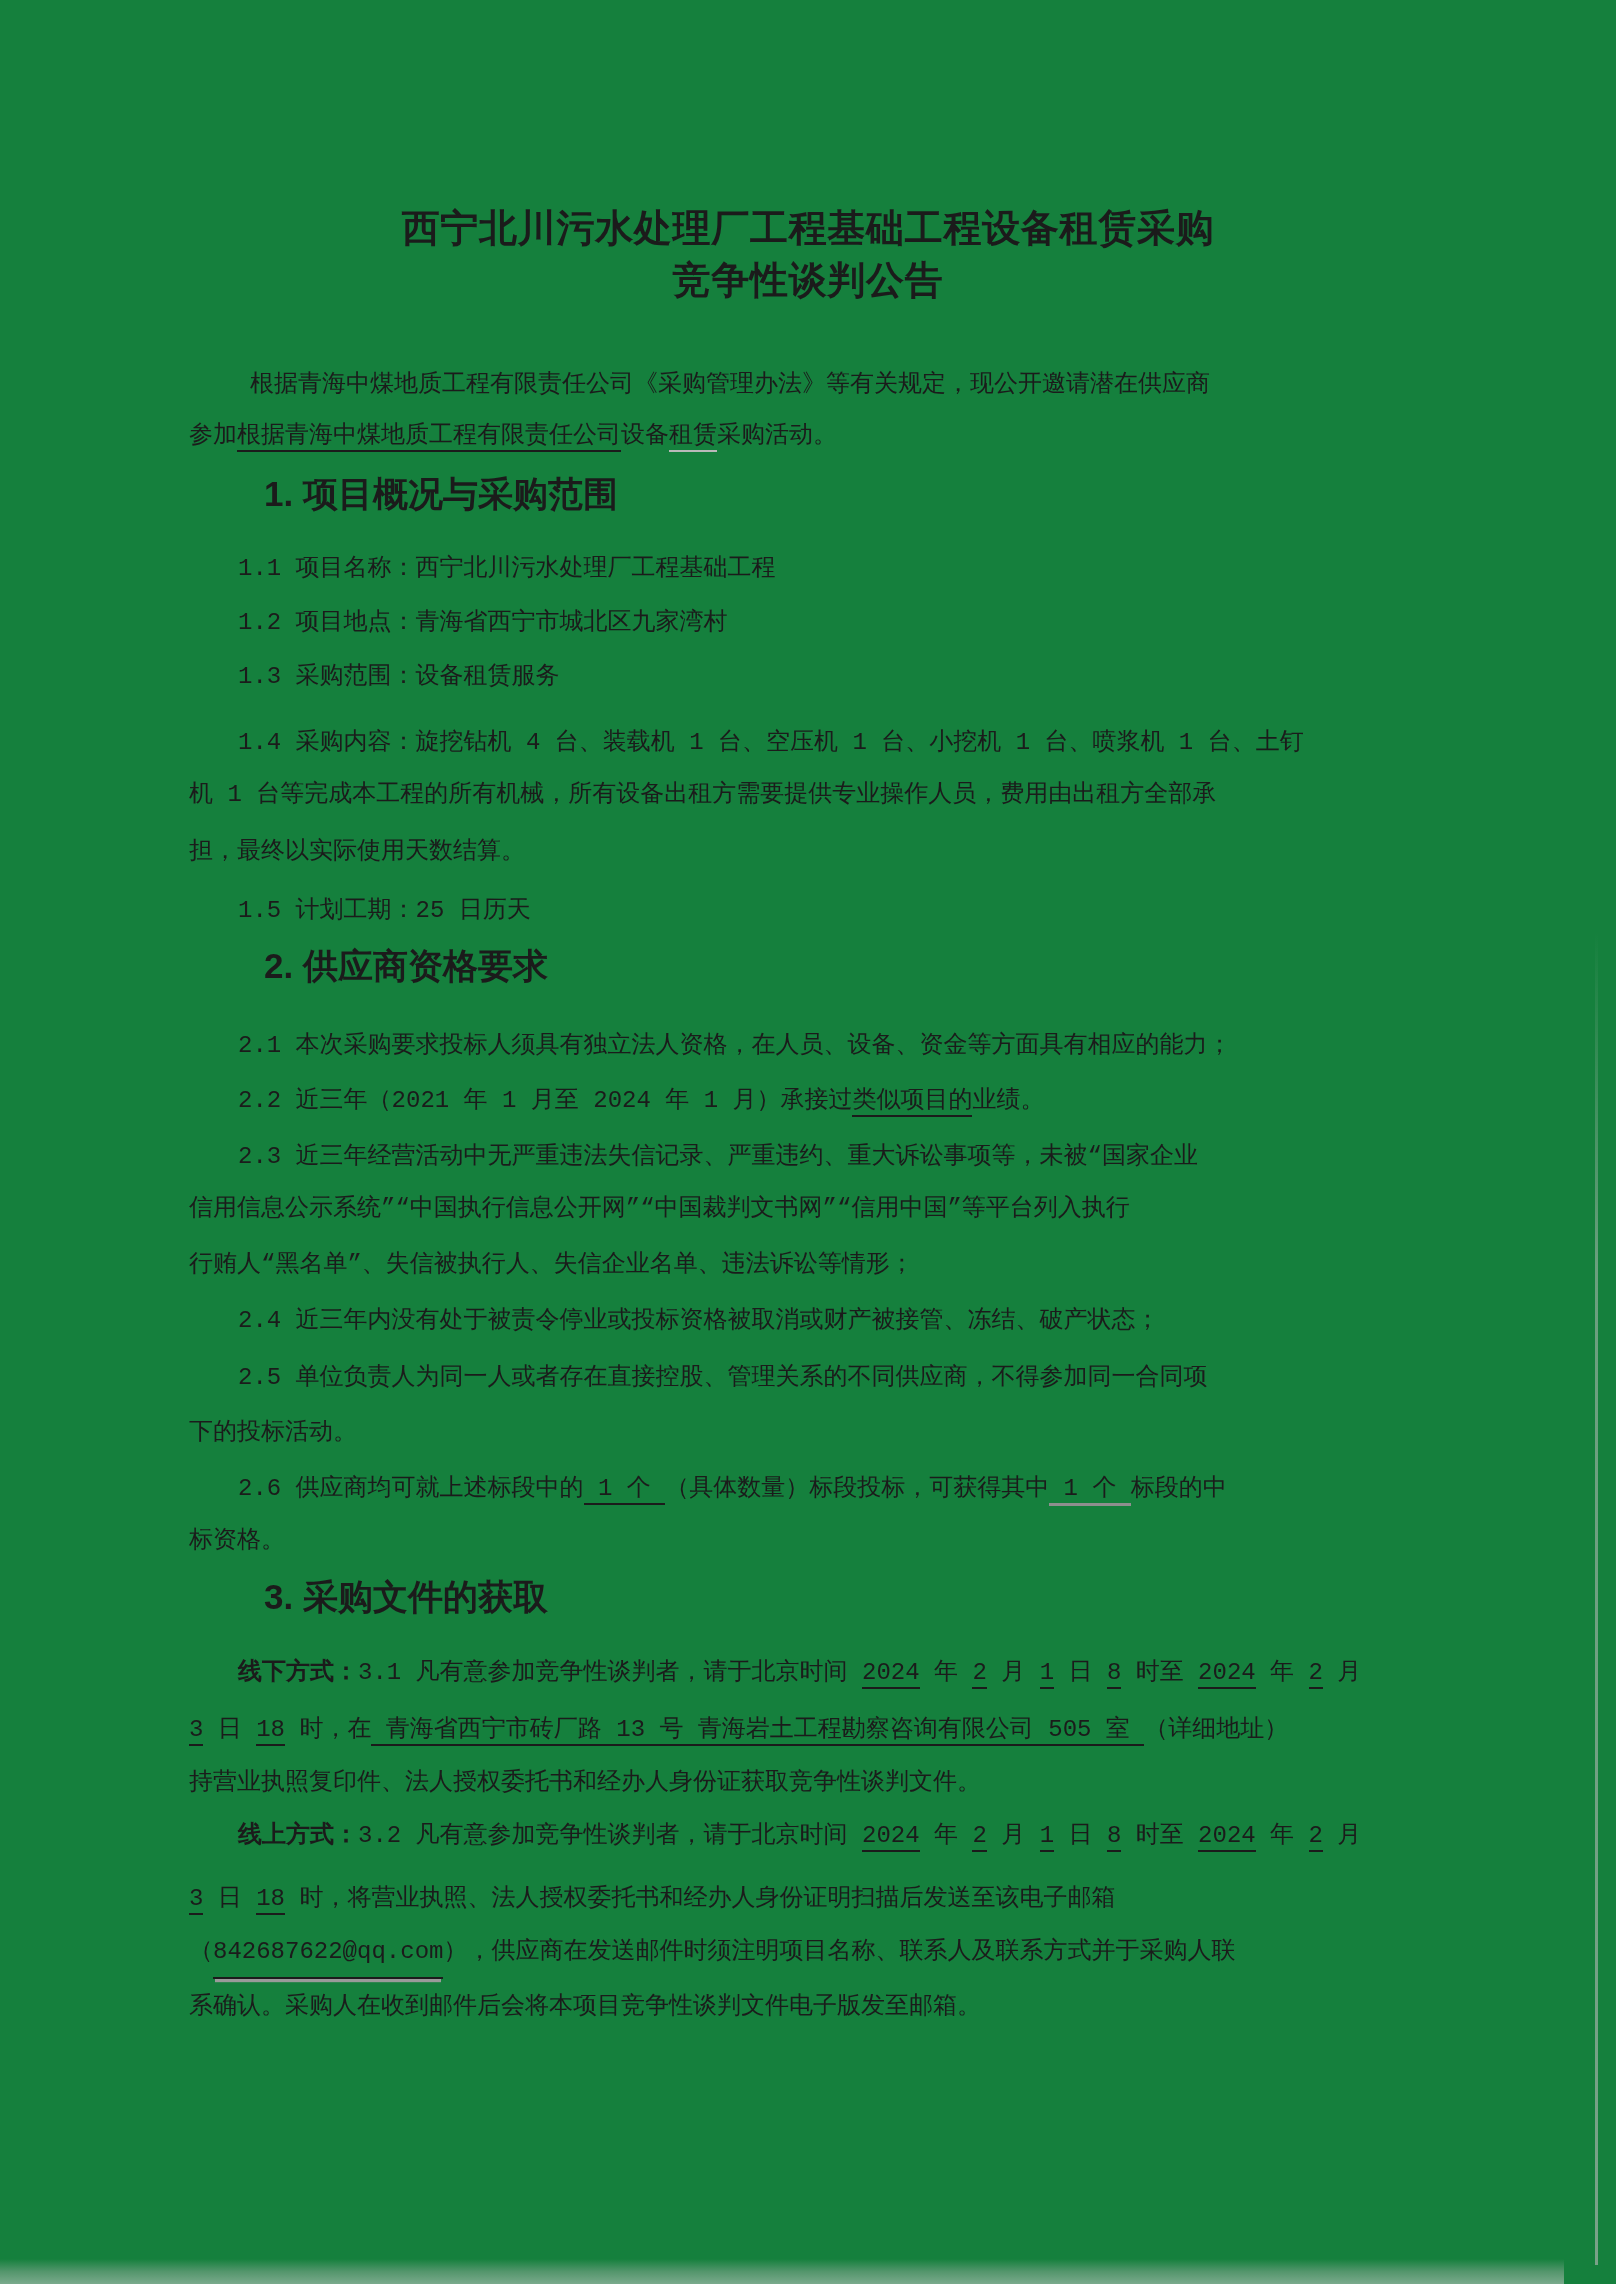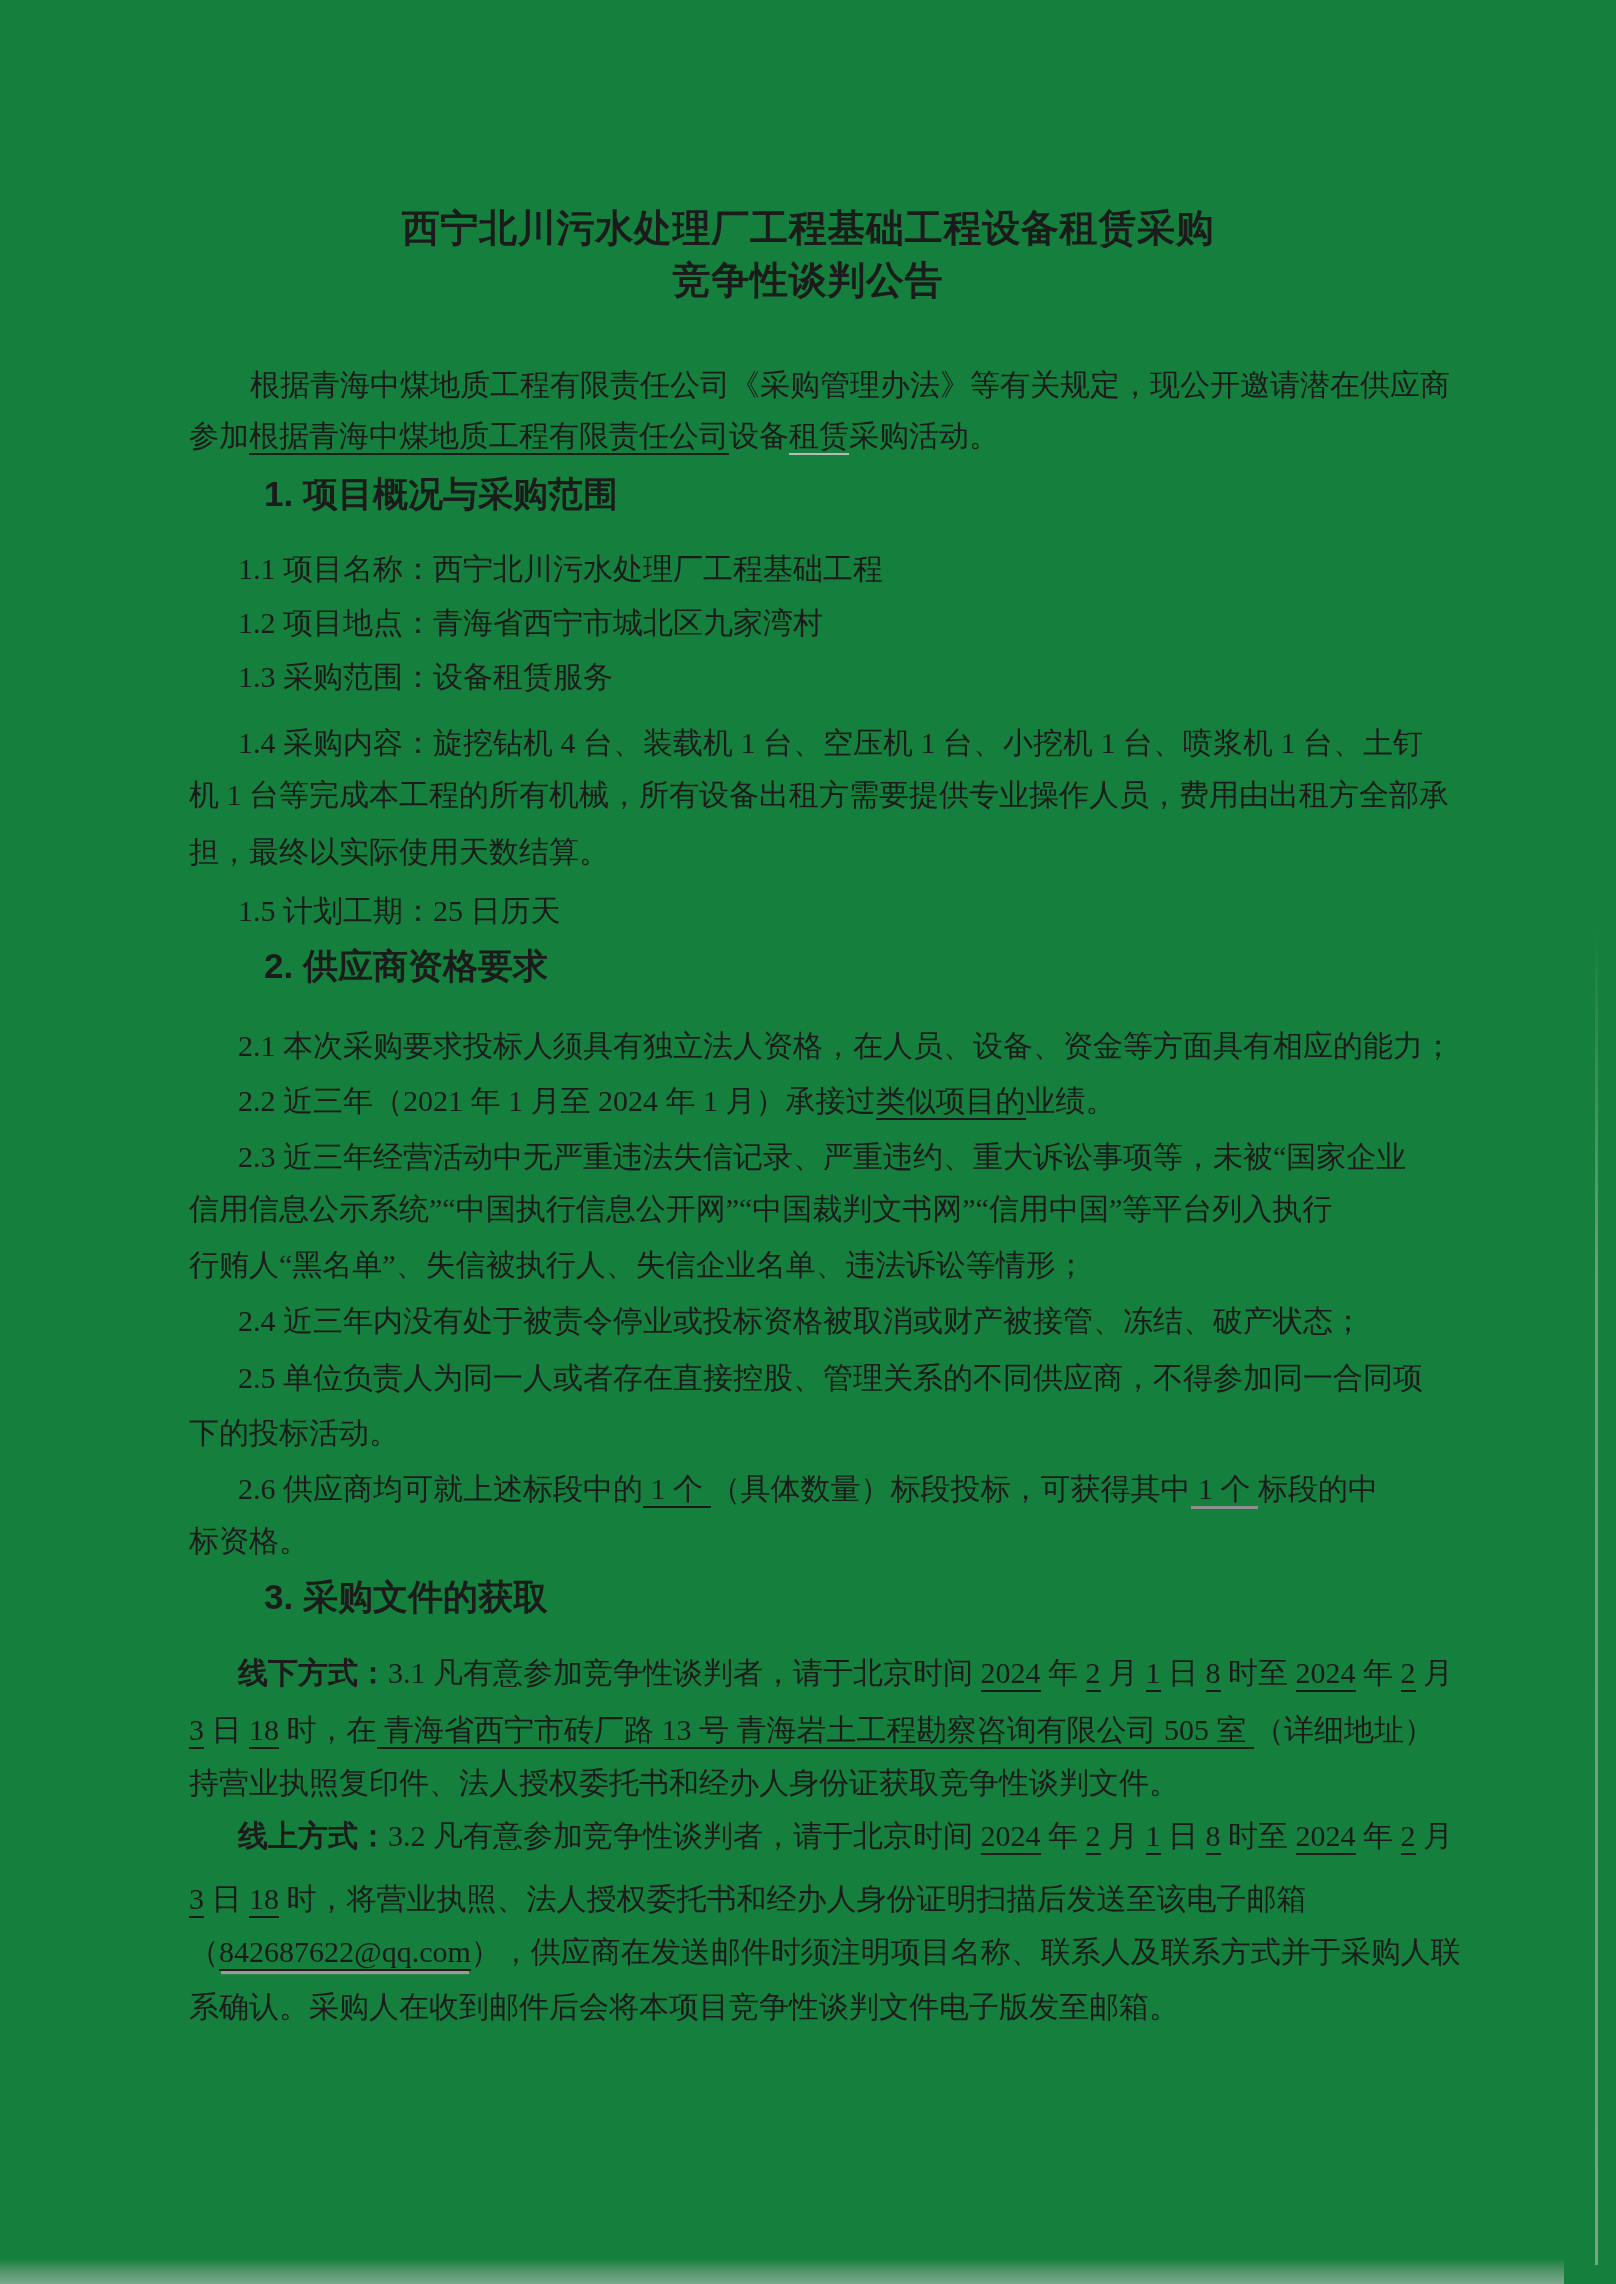--- a/index.html
+++ b/index.html
@@ -21,38 +21,39 @@
     font-family:"Liberation Sans", sans-serif;
     font-weight:700;
     font-size:38px;
     line-height:42px;
     letter-spacing:0.7px;
   }
   .ln{
     position:absolute;
     margin:0;
     white-space:pre;
-    font-size:30px;
+    font-size:24px;
     line-height:35px;
+    font-family:Liberation Mono, monospace;
   }
   .heading{
     font-family:"Liberation Sans", sans-serif;
     font-weight:700;
     font-size:35px;
     line-height:39px;
   }
   .ind0{left:189px;}
   .ind-item{left:238px;text-align:right;}
   .ind-para{left:250px;}
   .ind-head{left:264px;text-align:right;}
   .b{font-weight:700;}
   .u{border-bottom:2px solid #1b1b1b;padding-bottom:1.3px;}
   .uf{border-bottom:2px solid #b9b9b9;padding-bottom:1.3px;}
   .ug{border-bottom:3.9px solid #8f8f8f;padding-bottom:1.3px;}
-  .u2{border-bottom:2px solid #1b1b1b;box-shadow:0 5.2px 0 -2px #9a9a9a;padding-bottom:1px;}
+  .u2{border-bottom:2px solid #1b1b1b;box-shadow:0 5.2px 0 -2px #9a9a9a;padding-bottom:12px;}
   .scan-band{
     position:absolute;left:0;bottom:0;width:1564px;height:25px;
     background:linear-gradient(to bottom, rgba(190,190,190,0) 0%, rgba(185,185,185,0.38) 50%, rgba(205,205,205,0.55) 100%);
   }
   .scan-line{
     position:absolute;left:1595px;top:932px;width:3.3px;height:1333px;
     background:linear-gradient(to bottom, rgba(200,200,200,0) 0%, rgba(190,190,190,0.5) 25%, rgba(182,182,182,0.62) 100%);
   }
 </style>
 </head>

